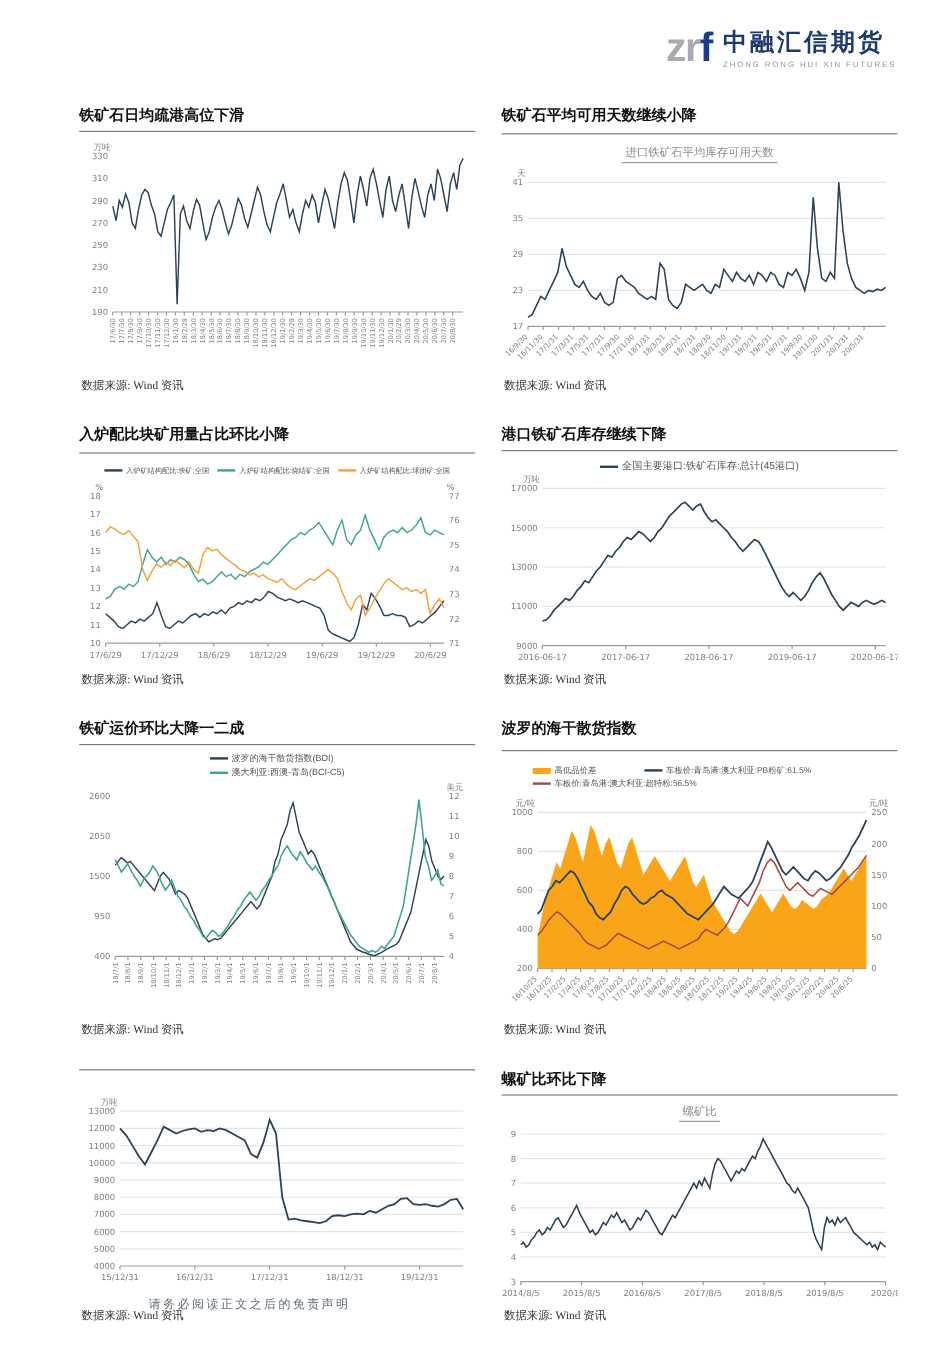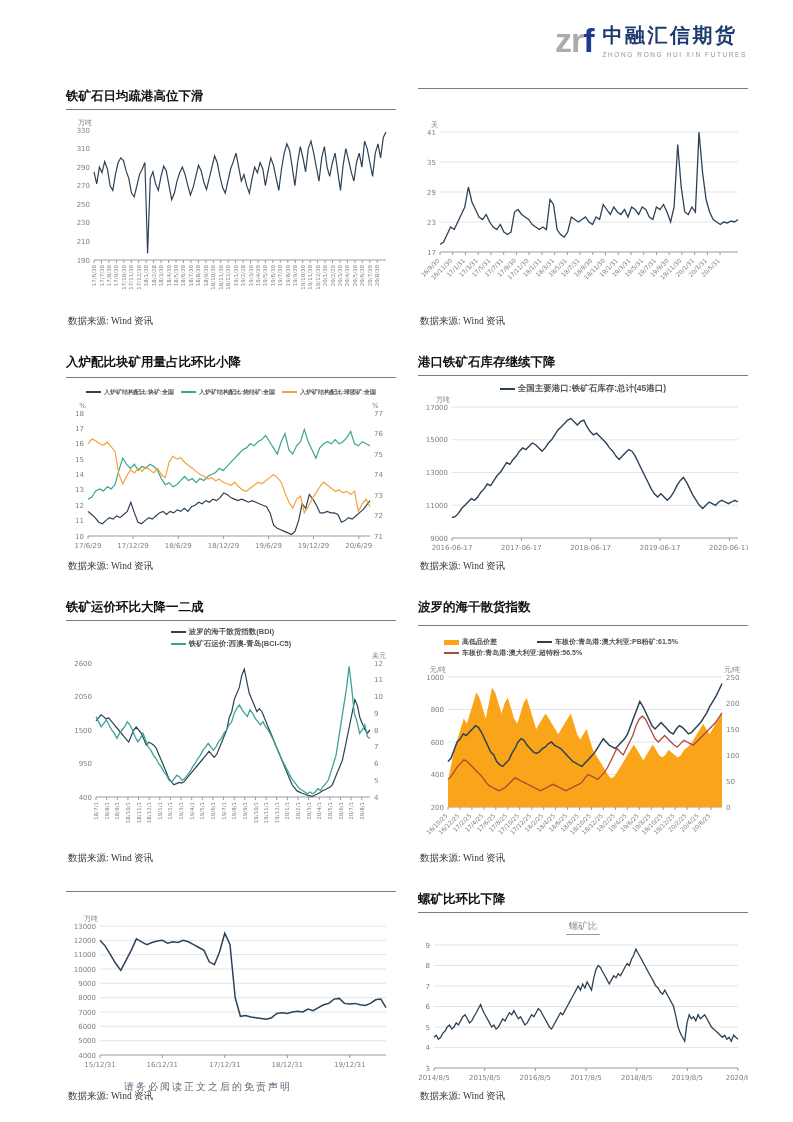--- a/index.html
+++ b/index.html
@@ -19,21 +19,21 @@
         padding:22px 46px 0 66px;}
   .cell{display:flex;flex-direction:column;justify-content:space-between;}
   .c-title{font-size:12.5px;font-weight:bold;color:#111;margin:0 0 4px 0;}
   .rule{border-top:1.2px solid #7c7c7c;margin-bottom:6px;}
   .legend{display:flex;justify-content:center;align-items:flex-start;gap:12px;
           flex-wrap:wrap;font-size:7.5px;color:#555;margin:1px 0 0 0;}
   .legend.small{font-size:6px;gap:7px;}
   .legend.mid{font-size:8.5px;}
   .legend.col{flex-direction:column;align-items:flex-start;gap:2px;width:fit-content;margin:0 auto;}
   .legend.wrap{justify-content:flex-start;padding-left:26px;column-gap:40px;row-gap:1px;font-size:7px;}
-  .lg-item{display:flex;align-items:center;gap:3px;white-space:nowrap;font-weight:bold;}
+  .lg-item{display:flex;align-items:center;gap:3px;white-space:nowrap;}
   .lg-mark{width:15px;height:2px;display:inline-block;flex:none;}
   .legend-title{color:#8c8c8c;font-size:9.5px;border-bottom:1px solid #9a9a9a;padding:0 3px 1px;}
   .source{font-size:9.5px;color:#333;margin:7px 0 0 2px;font-family:"Liberation Serif",serif;}
   svg{display:block;font-family:"DejaVu Sans",sans-serif;}
   svg text{fill:#808080;font-size:7px;}
   svg text.xv{font-size:5.5px;}
   svg text.x45{font-size:6px;}
   .grid-line{stroke:#e4e4e4;stroke-width:1;}
   .axis{stroke:#9a9a9a;stroke-width:1;fill:none;}
   .footer{position:absolute;left:124px;top:1080px;font-size:10px;color:#5f6b78;
@@ -144,21 +144,25 @@
         <text class="xv" x="298.3" y="149" text-anchor="end" transform="rotate(-90 298.3 149)">20/6/30</text>
         <line class="axis" x1="303.8" x2="303.8" y1="144.0" y2="147.0"></line>
         <text class="xv" x="305.8" y="149" text-anchor="end" transform="rotate(-90 305.8 149)">20/7/30</text>
         <line class="axis" x1="311.2" x2="311.2" y1="144.0" y2="147.0"></line>
         <text class="xv" x="313.2" y="149" text-anchor="end" transform="rotate(-90 313.2 149)">20/8/30</text>
         <polyline fill="none" stroke="#2c4257" stroke-width="1.2" points="28.0,55.8 30.7,67.9 33.4,51.1 36.0,56.7 38.7,45.6 41.4,53.0 44.1,69.7 46.8,74.4 49.4,58.6 52.1,46.5 54.8,41.9 57.5,44.6 60.1,54.9 62.8,62.3 65.5,77.1 68.2,80.9 70.9,69.7 73.5,58.6 76.2,53.0 78.9,46.5 81.6,137.5 84.3,62.3 86.9,55.8 89.6,67.9 92.3,74.4 95.0,60.4 97.7,50.2 100.3,54.9 103.0,69.7 105.7,83.6 108.4,77.1 111.0,65.1 113.7,56.7 116.4,51.1 119.1,58.6 121.8,69.7 124.4,79.0 127.1,71.6 129.8,60.4 132.5,49.3 135.2,54.9 137.8,66.0 140.5,73.4 143.2,62.3 145.9,51.1 148.6,40.0 151.2,46.5 153.9,60.4 156.6,71.6 159.3,77.1 161.9,65.1 164.6,53.0 167.3,45.6 170.0,37.2 172.7,51.1 175.3,65.1 178.0,58.6 180.7,69.7 183.4,77.1 186.1,62.3 188.7,51.1 191.4,56.7 194.1,46.5 196.8,53.0 199.4,69.7 202.1,54.9 204.8,41.9 207.5,49.3 210.2,62.3 212.8,74.4 215.5,53.0 218.2,37.2 220.9,27.9 223.6,34.4 226.2,51.1 228.9,69.7 231.6,46.5 234.3,30.7 237.0,41.9 239.6,55.8 242.3,32.6 245.0,25.1 247.7,37.2 250.3,51.1 253.0,65.1 255.7,41.9 258.4,30.7 261.1,51.1 263.7,60.4 266.4,46.5 269.1,37.2 271.8,55.8 274.5,74.4 277.1,49.3 279.8,32.6 282.5,43.7 285.2,55.8 287.9,65.1 290.5,46.5 293.2,37.2 295.9,51.1 298.6,25.1 301.2,32.6 303.9,46.5 306.6,60.4 309.3,37.2 312.0,27.9 314.6,41.9 317.3,21.4 320.0,15.9"></polyline>
       </svg>
     <p class="source">数据来源: Wind 资讯</p>
   </div>
   <div class="cell">
-    <div class="rule"></div>
+    <h3 class="c-title">铁矿石平均可用天数继续小降</h3>
+    <div class="rule"></div>
+    <div class="legend">
+        <span class="legend-title">进口铁矿石平均库存可用天数</span>
+      </div>
     <svg width="330" height="168" viewBox="0 0 330 168">
         <text x="18" y="136.5" text-anchor="end">17</text>
         <line class="grid-line" x1="22" x2="320" y1="104.0" y2="104.0"></line>
         <text x="18" y="106.5" text-anchor="end">23</text>
         <line class="grid-line" x1="22" x2="320" y1="74.0" y2="74.0"></line>
         <text x="18" y="76.5" text-anchor="end">29</text>
         <line class="grid-line" x1="22" x2="320" y1="44.0" y2="44.0"></line>
         <text x="18" y="46.5" text-anchor="end">35</text>
         <line class="grid-line" x1="22" x2="320" y1="14.0" y2="14.0"></line>
         <text x="18" y="16.5" text-anchor="end">41</text>
@@ -309,21 +313,21 @@
   <div class="cell">
     <h3 class="c-title">铁矿运价环比大降一二成</h3>
     <div class="rule"></div>
     <div class="legend col">
         <span class="lg-item">
           <span class="lg-mark" style="background: rgb(44, 66, 87);"></span>
           <span>波罗的海干散货指数(BDI)</span>
         </span>
         <span class="lg-item">
           <span class="lg-mark" style="background: rgb(61, 164, 146);"></span>
-          <span>铁矿石运价:西澳-青岛(BCI-C5)</span>
+          <span>澳大利亚:西澳-青岛(BCI-C5)</span>
         </span>
       </div>
     <svg width="330" height="196" viewBox="0 0 330 196">
         <text x="26" y="150.5" text-anchor="end">400</text>
         <text x="26" y="117.0" text-anchor="end">950</text>
         <text x="26" y="83.5" text-anchor="end">1500</text>
         <text x="26" y="50.0" text-anchor="end">2050</text>
         <text x="26" y="16.5" text-anchor="end">2600</text>
         <text x="308" y="150.5">4</text>
         <text x="308" y="133.8">5</text>

